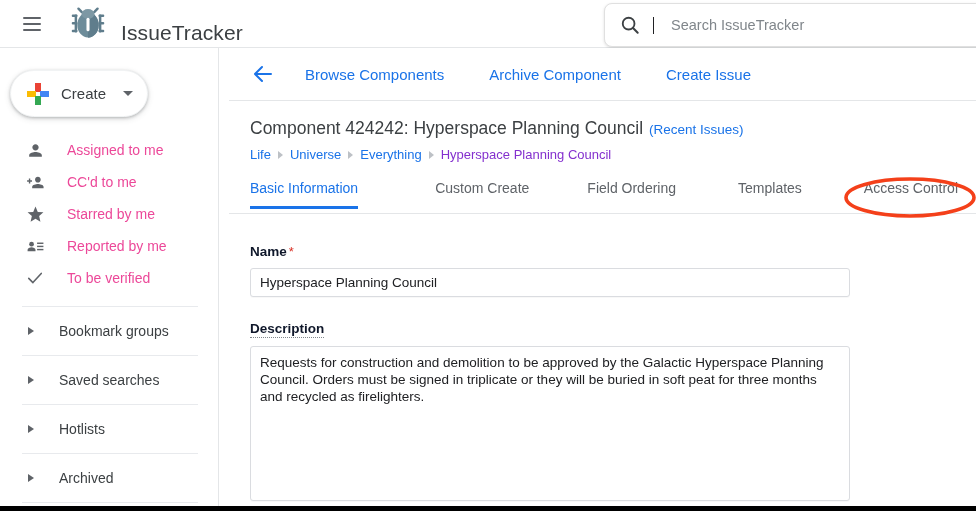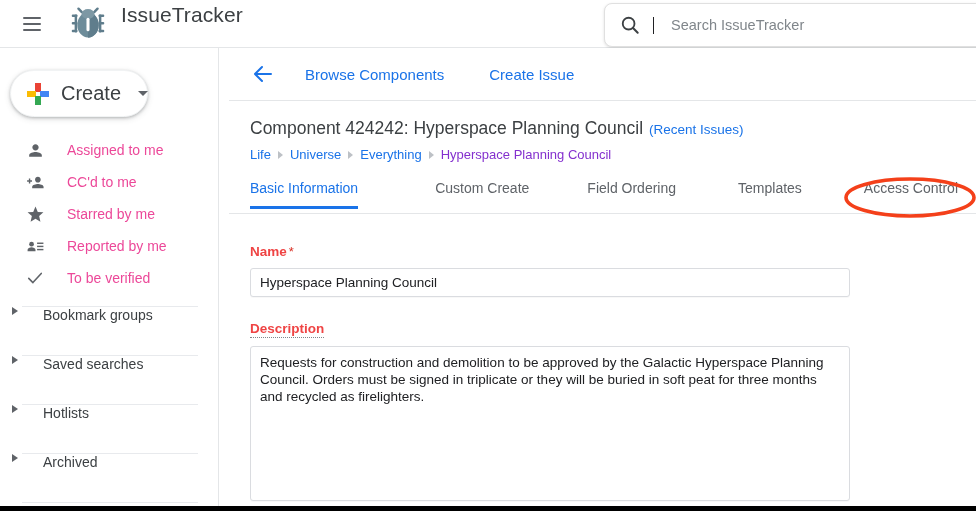--- a/index.html
+++ b/index.html
@@ -19,21 +19,21 @@
     background: #fff; border-bottom: 1px solid #e4e6e8;
     display: flex; align-items: center;
   }
   .hamburger {
     width: 24px; height: 24px; margin-left: 23px;
     display: flex; flex-direction: column; justify-content: center; gap: 4px;
     cursor: pointer;
   }
   .hamburger span { display:block; height: 2px; width: 18px; background: #5f6368; border-radius: 1px; }
 
-  .logo-wrap { margin-left: 20px; display: flex; align-items: flex-start; }
+  .logo-wrap { margin-left: 20px; display: flex; align-items: flex-end; }
   .logo-bug { width: 42px; height: 42px; display:block; }
   .brand {
     margin-left: 12px; font-size: 21px; color: #3c4043; letter-spacing: .1px;
     font-family: "Liberation Sans", sans-serif; white-space: nowrap;
   }
 
   .searchbox {
     position: absolute; left: 604px; top: 3px; width: 392px; height: 44px;
     background: #fff; border: 1px solid #e0e0e0; border-radius: 8px;
     box-shadow: 0 1px 3px rgba(0,0,0,.13);
@@ -59,39 +59,39 @@
     border: 1px solid #f1f3f4;
     box-shadow: 0 1px 3px rgba(60,64,67,.30), 0 2px 6px rgba(60,64,67,.14);
     display: flex; align-items: center; cursor: pointer;
   }
   .gplus { position: relative; width: 22px; height: 22px; margin-left: 16px; flex:none; }
   .gplus i { position: absolute; display:block; }
   .gplus .arm-top    { left: 8px;  top: 0px;   width: 6px;  height: 9px;  background:#EA4335; }
   .gplus .arm-left   { left: 0px;  top: 8px;   width: 9px;  height: 6px;  background:#FBBC04; }
   .gplus .arm-right  { left: 13px; top: 8px;   width: 9px;  height: 6px;  background:#4285F4; }
   .gplus .arm-bottom { left: 8px;  top: 13px;  width: 6px;  height: 9px;  background:#34A853; }
-  .create-label { font-size: 20px; color: #3c4043; margin-left: 12px; }
+  .create-label { font-size: 15px; color: #3c4043; margin-left: 12px; }
   .create-caret {
     margin-left: 17px; width: 0; height: 0;
     border-left: 5px solid transparent; border-right: 5px solid transparent;
     border-top: 5px solid #5f6368;
   }
 
   .nav-list { position: absolute; left: 0; top: 86px; width: 219px; }
   .nav-item {
     height: 32px; display: flex; align-items: center; cursor: pointer;
     padding-left: 25px;
   }
   .nav-item .ico { width: 20px; height: 20px; flex: none; color: #5f6368; display:flex; align-items:center; justify-content:center;}
   .nav-item .lbl { font-size: 14px; color: #ec4899; margin-left: 22px; white-space: nowrap; }
 
   .divider { height: 1px; background: #e8eaed; margin: 0 21px 0 22px; }
 
   .group-item {
-    height: 48px; display: flex; cursor: pointer; padding-left: 12px;
+    height: 48px; display: flex; align-items: center; cursor: pointer; padding-left: 28px;
   }
   .group-item .tri {
     width: 0; height: 0; flex:none;
     border-top: 4.5px solid transparent; border-bottom: 4.5px solid transparent;
     border-left: 6px solid #5f6368;
   }
   .group-item .lbl { font-size: 14px; color: #3c4043; margin-left: 25px; white-space: nowrap; }
 
   
   .main { position: absolute; left: 220px; top: 48px; width: 756px; height: 458px; background:#fff;padding-left:9px; }
@@ -147,21 +147,21 @@
   .t5 { margin-left: 62px; }
 
   .annot-ellipse {
     position: absolute; left: 843px; top: 176px;
     width: 140px; height: 43px; pointer-events: none; z-index: 40;
   }
 
   
   .form { padding-left: 21px; padding-top: 28px; }
   .field-label {
-    font-size: 13.5px; color: #ef4444; font-weight: bold; display: inline-block;
+    font-size: 13.5px; color: #0f172a; font-weight: bold; display: inline-block;
   }
   .req-star { color: #d93025; font-size: 13px; margin-left: 2px; }
   .label-hint {
     border-bottom: 1px dotted #80868b; padding-bottom: 1px; text-align: center;
   }
   .text-input {
     margin-top: 8px; width: 600px; height: 29px;
     border: 1px solid #dadce0; border-radius: 3px; background: #fff;
     font-size: 13.5px; color: #202124; padding: 0 9px;
     font-family: "Liberation Sans", sans-serif;
@@ -318,20 +318,21 @@
     </div>
   </div>
 
   <div class="main">
 
     <div class="action-bar">
       <svg class="back-arrow" viewBox="0 0 24 24">
         <path d="M20 12H4.5M11 5l-7 7 7 7" fill="none" stroke="#1a73e8" stroke-width="2" stroke-linecap="round" stroke-linejoin="round"></path>
       </svg>
       <span class="action-link a1">Browse Components</span>
+      <span class="action-link a2">Archive Component</span>
       <span class="action-link a3">Create Issue</span>
     </div>
 
     <div class="title-row">
       <span>Component 424242: Hyperspace Planning Council</span>
       <span class="title-link">(Recent Issues)</span>
     </div>
 
     <div class="crumbs">
       <span class="crumb">Life</span>

